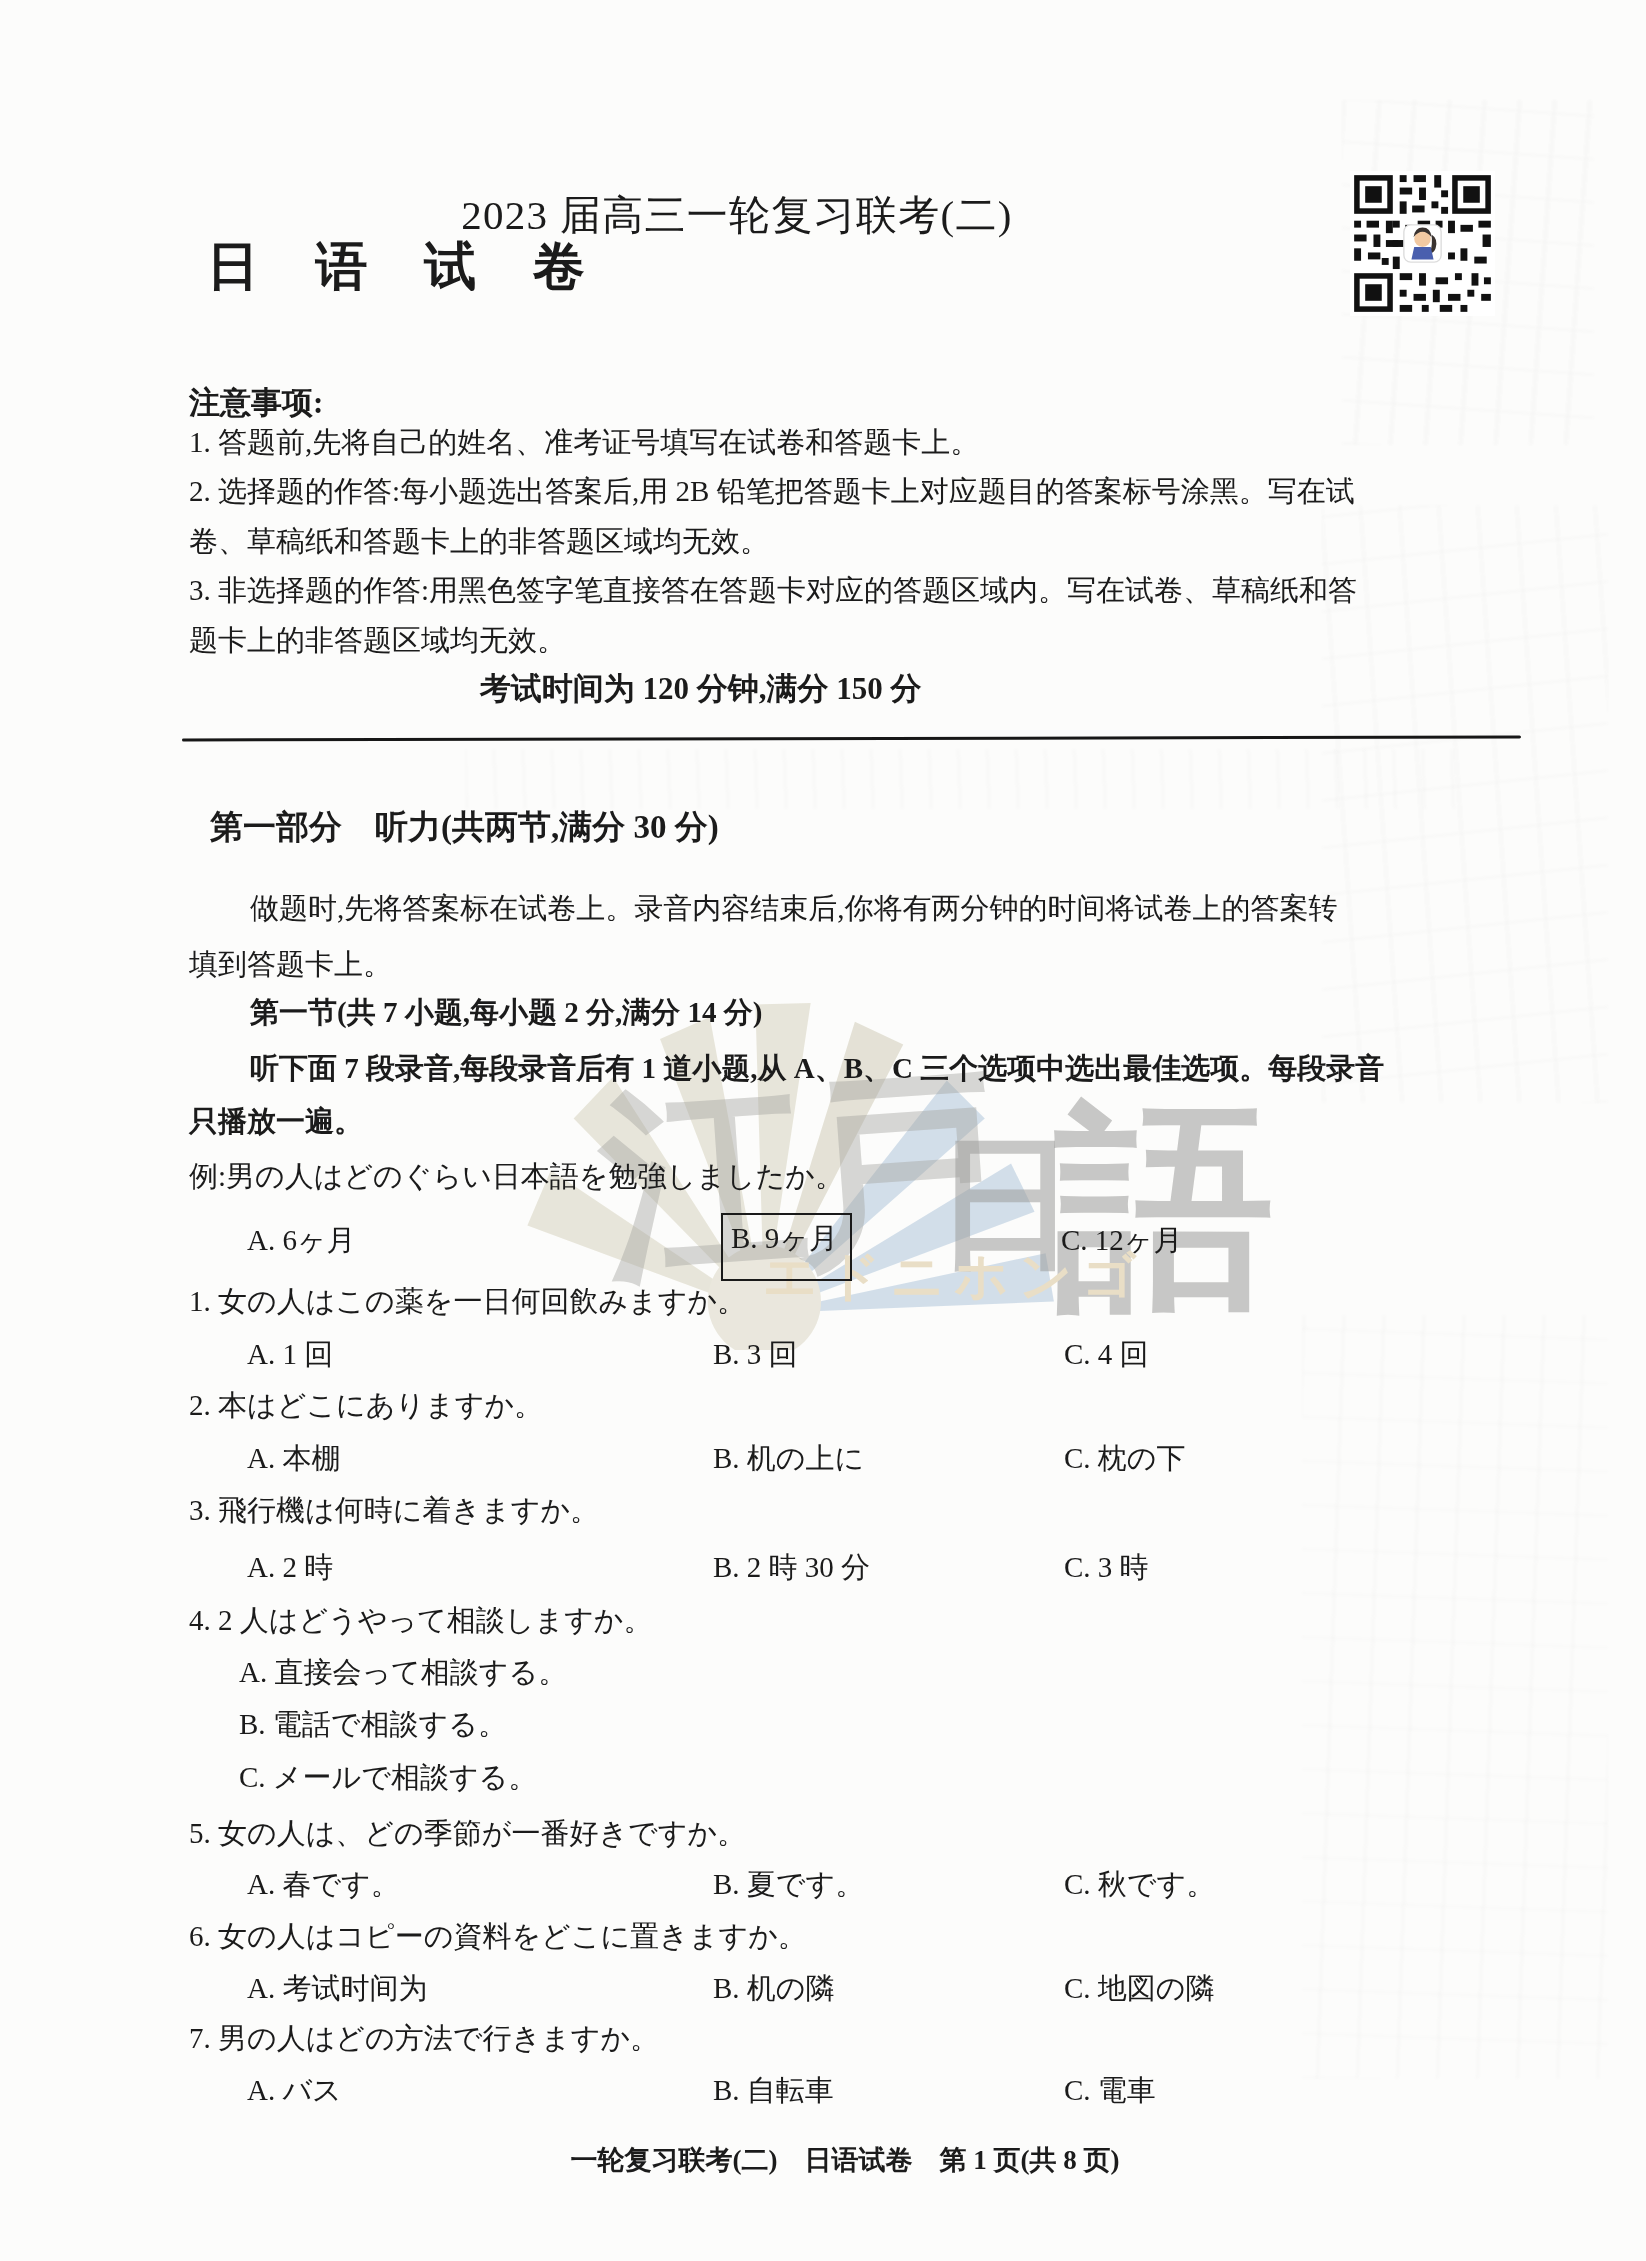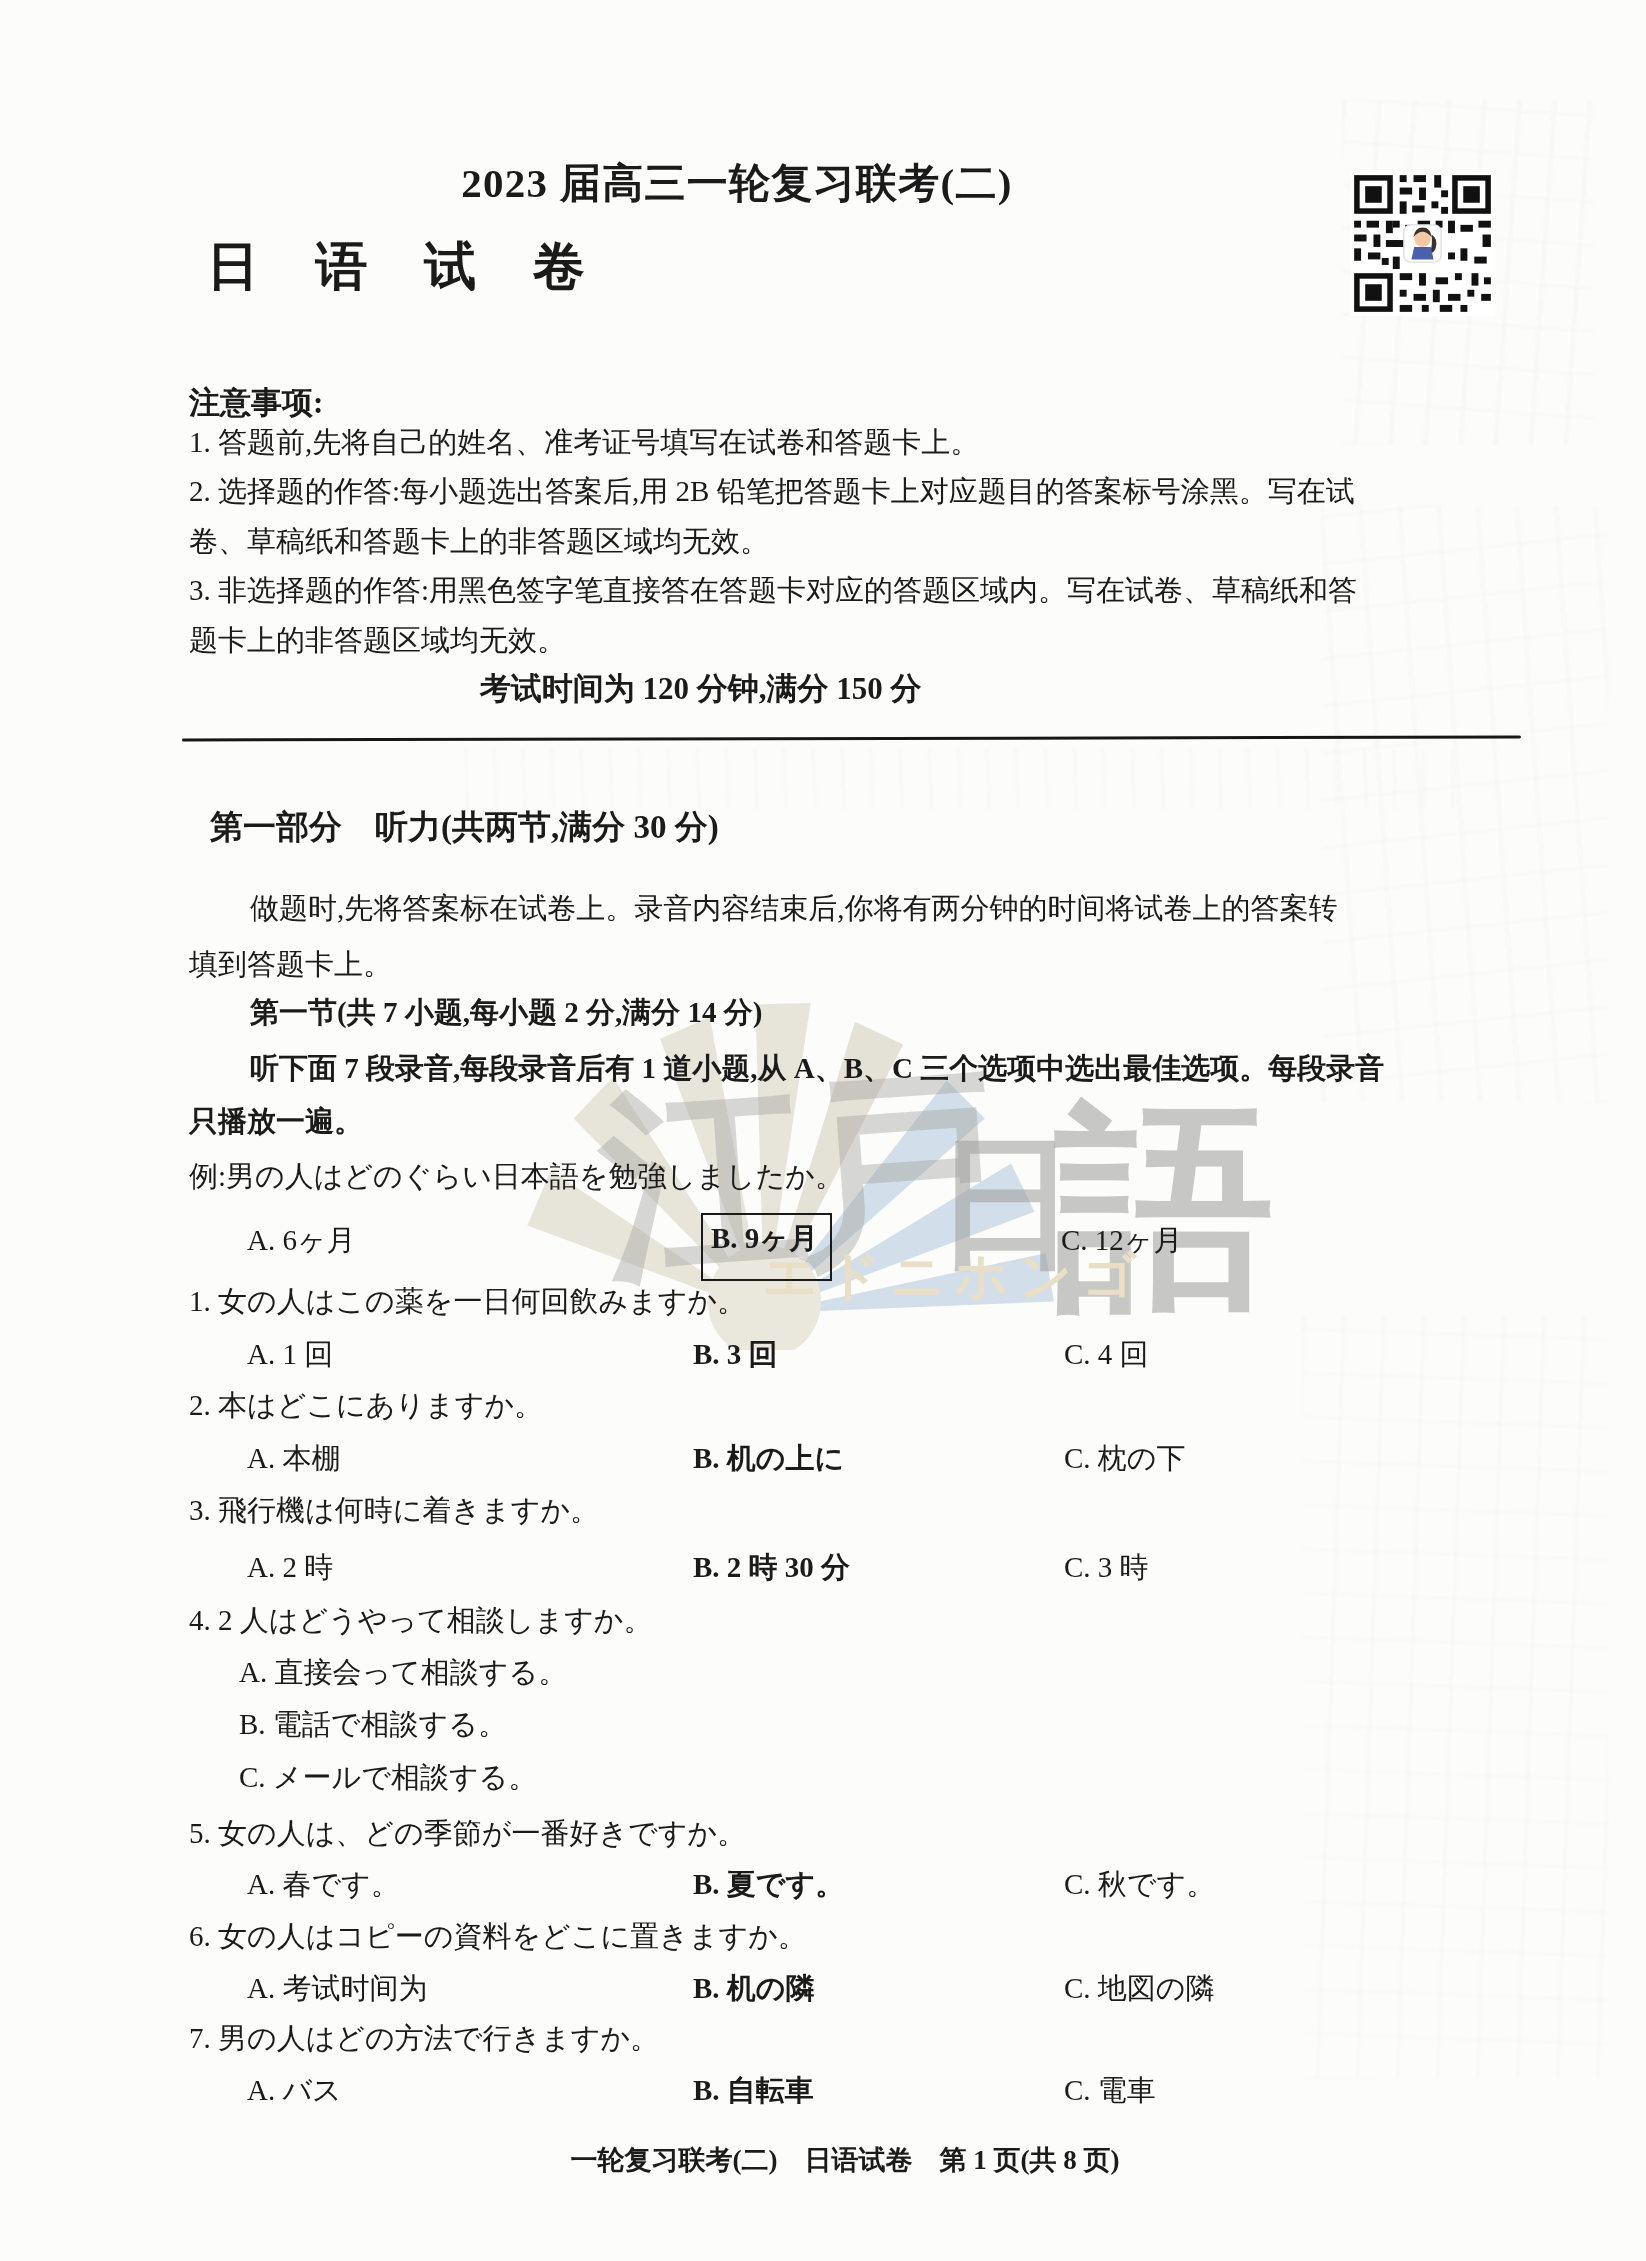--- a/index.html
+++ b/index.html
@@ -6,29 +6,29 @@
   .page{
     position:relative;
     width:1647px;height:2261px;
     background:#fcfcfb;
     overflow:hidden;
     font-family:"Liberation Serif","DejaVu Serif",serif;
     color:#1b1b1b;
   }
   .ln{position:absolute;left:189px;width:1312px;font-size:29px;line-height:1.25;white-space:nowrap;}
   .bold{font-weight:700;}
-  .title1{left:189px;width:1096px;font-size:41px;font-weight:700;text-align:center;letter-spacing:1.3px;}
+  .title1{left:189px;width:1096px;font-size:41px;font-weight:400;text-align:center;letter-spacing:1.3px;margin-top:32px;}
   .title2{left:185px;width:1096px;font-size:52px;font-weight:700;text-align:left;letter-spacing:0.42em;text-indent:0.42em;}
   .examinfo{left:189px;width:1023px;font-size:31px;font-weight:700;text-align:center;}
   .part-heading{font-size:33px;font-weight:700;margin-left:21px;}
   .indent2{padding-left:61px;}
   .divider{position:absolute;left:182px;top:737px;width:1339px;height:3.3px;background:#171717;border-radius:2px;transform:rotate(-0.12deg);}
   .row{position:absolute;left:189px;width:1312px;height:47px;font-size:29px;}
   .row span{position:absolute;white-space:nowrap;margin-left:8px;}
-  .oA{left:50px;} .oB{left:496px;font-weight:bold;} .oC{left:867px;}
+  .oA{left:50px;} .oB{left:516px;} .oC{left:867px;}
   .boxed{border:2.7px solid #1a1a1a;padding:4px 12px 20px 8px;display:inline-block;margin-top:-8px;background:transparent;}
   .stackopt{left:239px;width:1129px;}
   .footer{left:189px;width:1312px;font-size:27px;font-weight:700;text-align:center;}
 
   
   .qr{position:absolute;left:1350px;top:171px;width:145px;height:145px;}
   .qr svg{width:100%;height:100%;}
 
   
   .wm{position:absolute;z-index:0;}

